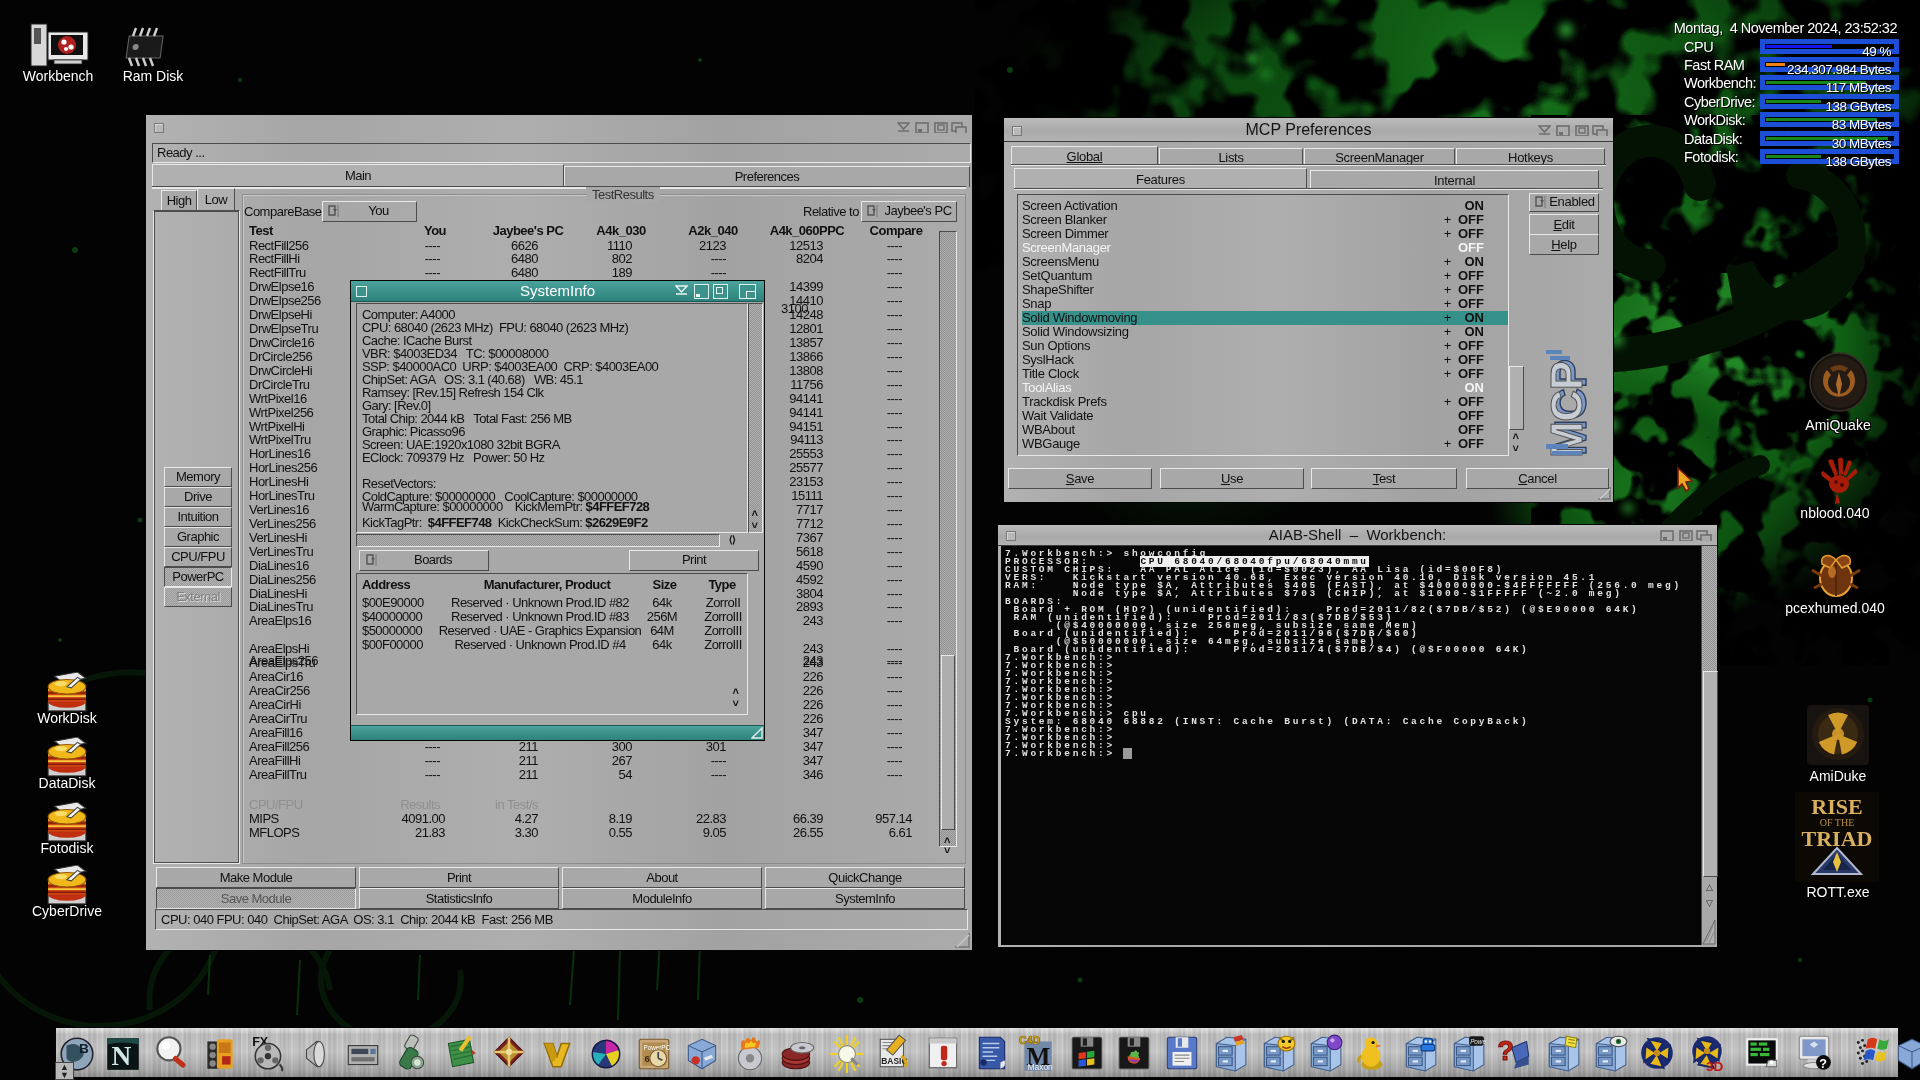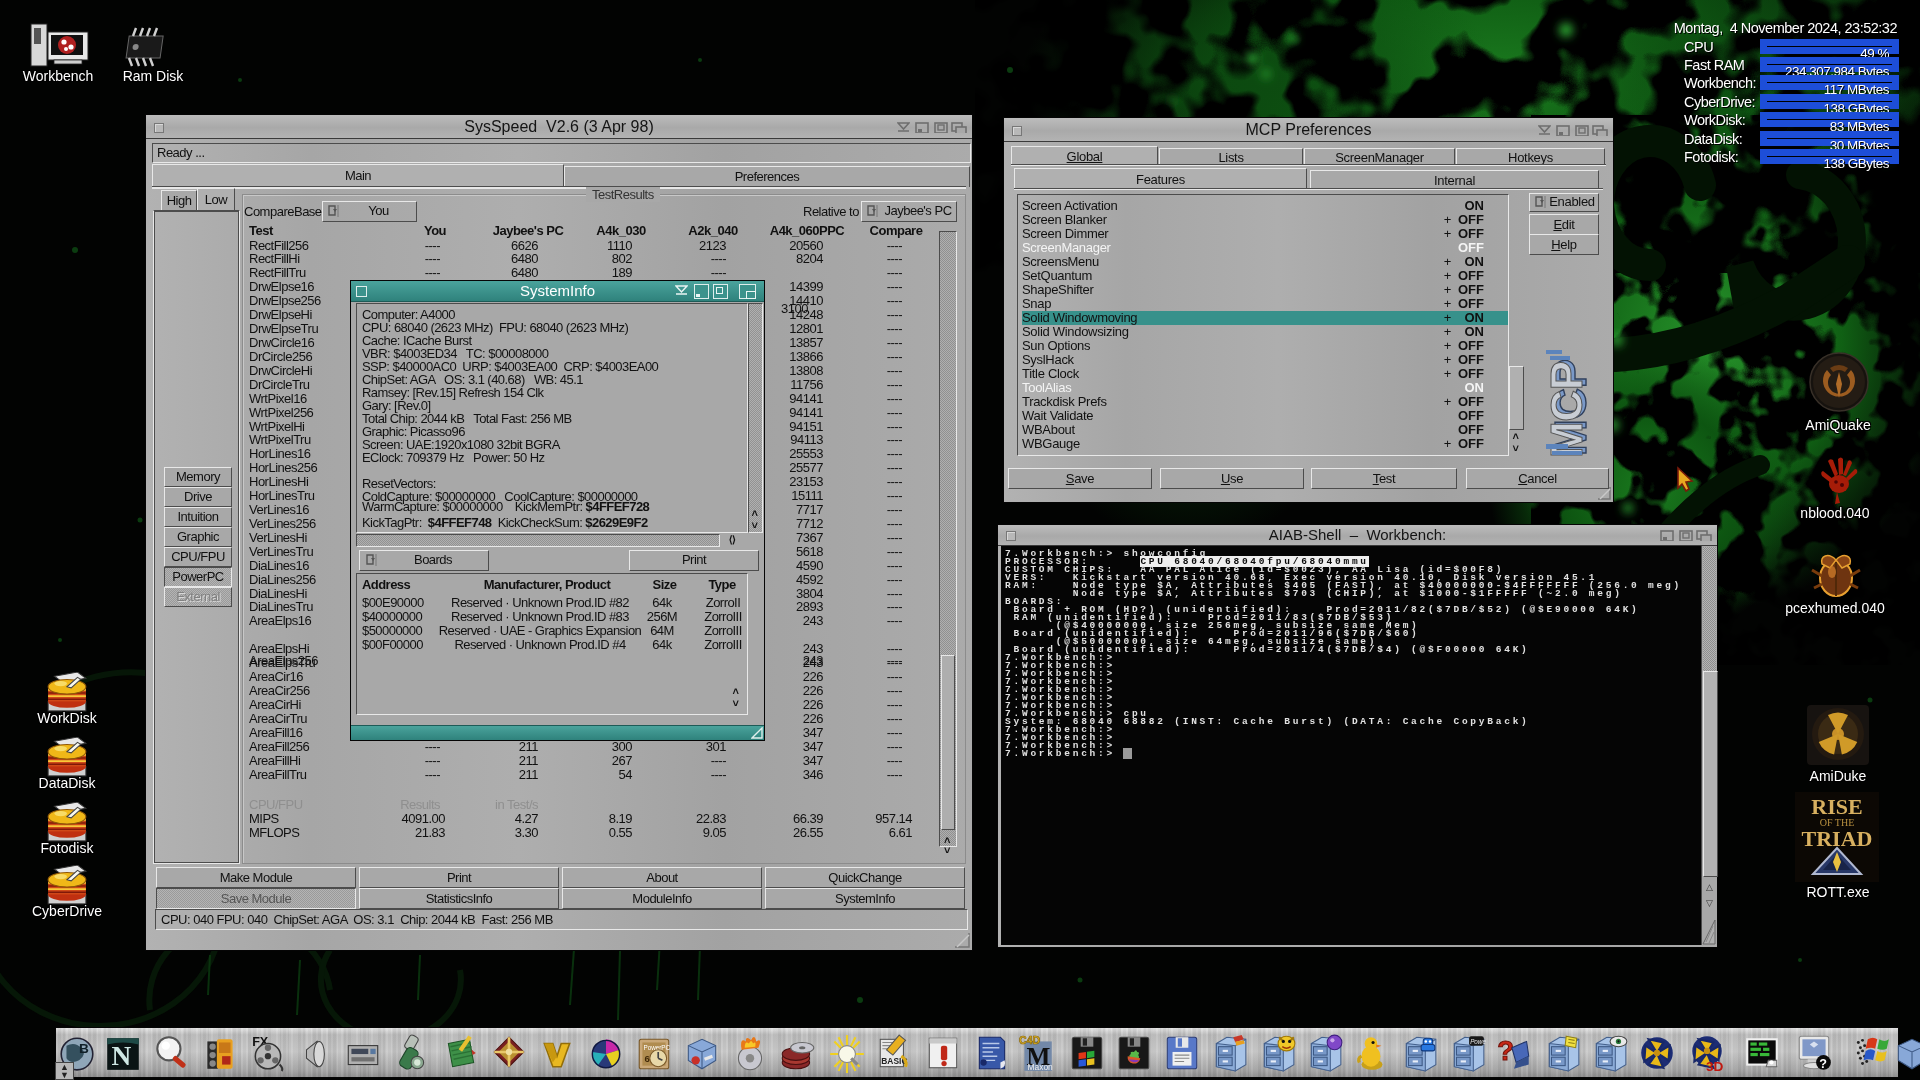--- a/index.html
+++ b/index.html
@@ -102,21 +102,21 @@
 <g transform="translate(1678,468)">
 <path d="M0,0 L0,20 L4,16 L8,23 L11,21 L8,14 L14,13 Z" fill="#e8a820" stroke="#7a1a0a" stroke-width="1.6"></path>
 </g>
 </svg>
 
 <style>
 #meter{position:absolute;left:1660px;top:18px;width:245px;font-size:14.5px;letter-spacing:-0.5px;color:#fff;}
 #meter .date{position:absolute;right:8px;top:2px;white-space:pre;text-shadow:1px 1px 0 #000;}
 #meter .row{position:absolute;height:16px;width:245px;}
 #meter .mlab{position:absolute;left:24px;top:0;text-shadow:1px 1px 0 #000;}
-#meter .bar{position:absolute;left:100px;top:0;width:139px;height:15px;background:#000;border:7px solid #1d4ed8;box-sizing:border-box;}
+#meter .bar{position:absolute;left:100px;top:0;width:139px;height:15px;background:#000;border:5px solid #1d4ed8;box-sizing:border-box;}
 #meter .fill{position:absolute;left:1px;top:1px;bottom:1px;}
 #meter .val{position:absolute;right:3px;top:1px;font-size:13.5px;color:#fff;text-shadow:1px 1px 0 #000;line-height:14px;}
 </style>
 <div id="meter" class="abs">
 <div class="date">Montag,  4 November 2024, 23:52:32</div>
 <div class="row" style="top:21px;">
       <span class="mlab">CPU</span>
       <div class="bar">
         <div class="fill" style="width:66px;background:#1414ee;"></div>
         <div class="val">49 %</div>
@@ -307,21 +307,20 @@
 .trow{position:absolute;left:0;right:0;height:14px;line-height:14px;}
 .trow i,.thead i{font-style:normal;position:absolute;white-space:pre;}
 .cr{text-align:right;width:100px;}
 .thead i{font-weight:bold;}
 .sstab{position:absolute;text-align:center;background:#a8a8a8;border:1px solid #e8e8e8;border-bottom:none;border-right-color:#4c4c4c;}
 .lbtn{position:absolute;left:18px;width:66px;height:18px;line-height:18px;text-align:center;background:#a8a8a8;}
 .bbtn{position:absolute;height:19px;line-height:19px;text-align:center;background:#a8a8a8;}
 .dither{background-image:repeating-conic-gradient(#b4b4b4 0 25%,#9a9a9a 0 50%);background-size:2px 2px;}
 </style>
 <div id="sysspeed" class="win">
- <div class="tbar">SysSpeed&nbsp;&nbsp;V2.6 (3 Apr 98)</div>
  <div class="gadL"></div>
  <svg class="gads" style="right:62px;" width="13" height="11">
       <path d="M1,1 h11 l-5.5,6 z M1,9 h11" fill="none" stroke="#6e6e6e" stroke-width="1.6"></path>
     </svg>
  <svg class="gads" style="right:43px;" width="14" height="12">
       <rect x="1" y="1" width="12" height="10" fill="none" stroke="#6e6e6e" stroke-width="1.6"></rect>
       <rect x="3" y="7" width="4" height="3" fill="#6e6e6e"></rect>
     </svg>
  <svg class="gads" style="right:24px;" width="14" height="12">
       <rect x="1" y="1" width="12" height="10" fill="none" stroke="#6e6e6e" stroke-width="1.6"></rect>
@@ -370,21 +369,21 @@
       <i style="left:517px;width:100px;text-align:center;">A2k_040</i>
       <i style="left:611px;width:100px;text-align:center;">A4k_060PPC</i>
       <i style="left:700px;width:100px;text-align:center;">Compare</i>
  </div>
  <div class="trow" style="top:123.5px;">
       <i class="cl" style="left:103px;">RectFill256</i>
       <i class="cr" style="right:532px;">----</i>
       <i class="cr" style="right:434px;">6626</i>
       <i class="cr" style="right:340px;">1110</i>
       <i class="cr" style="right:246px;">2123</i>
-      <i class="cr" style="right:149px;">20560</i>
+      <i class="cr" style="right:149px;">12513</i>
       <i class="cr" style="right:70px;">----</i>
     </div>
 <div class="trow" style="top:137.4px;">
       <i class="cl" style="left:103px;">RectFillHi</i>
       <i class="cr" style="right:532px;">----</i>
       <i class="cr" style="right:434px;">6480</i>
       <i class="cr" style="right:340px;">802</i>
       <i class="cr" style="right:246px;">----</i>
       <i class="cr" style="right:149px;">8204</i>
       <i class="cr" style="right:70px;">----</i>

